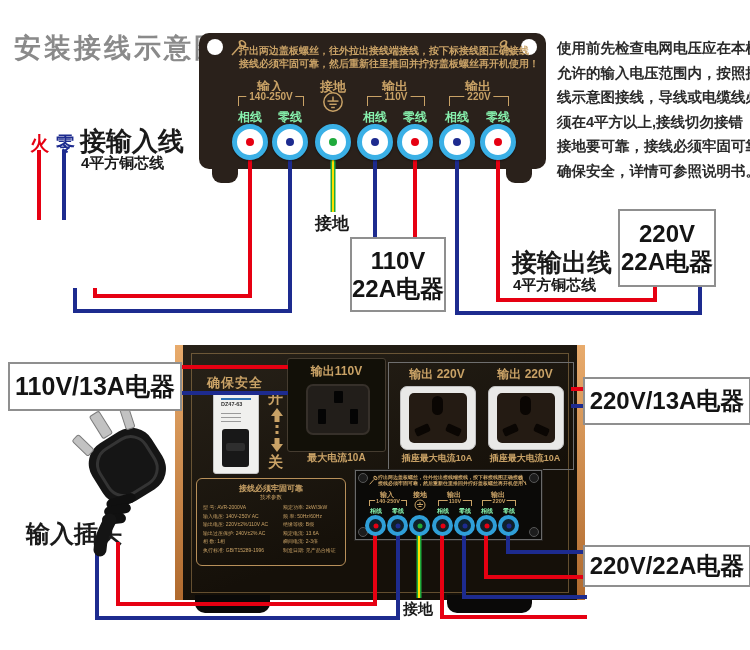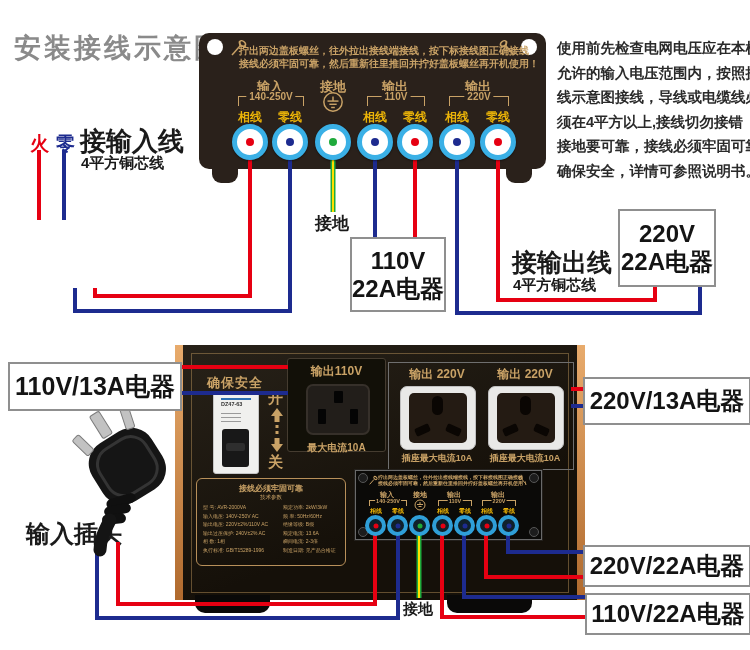--- a/index.html
+++ b/index.html
@@ -6,21 +6,21 @@
   .stage{position:relative;width:750px;height:650px;background:#fff;overflow:hidden;
          font-family:"Liberation Sans","DejaVu Sans",sans-serif;}
   .abs{position:absolute;}
   
   .cover{position:absolute;left:199px;top:33px;width:347px;height:136px;background:#2a211b;border-radius:10px;}
   .cover-foot{position:absolute;width:26px;height:16px;background:#2a211b;border-radius:0 0 9px 9px;top:134px;}
   .screw-hole{position:absolute;width:16px;height:16px;border-radius:50%;background:#fff;}
   .warn{position:absolute;left:40px;top:11px;width:267px;text-align:center;color:#c9a266;
         font-size:10px;line-height:13px;font-weight:bold;white-space:nowrap;}
   .glabel{position:absolute;transform:translateX(-50%);font-weight:bold;color:#c9a266;font-size:13px;white-space:nowrap;}
-  .wlabel{position:absolute;transform:translateX(-50%);font-weight:bold;color:#eab308;font-size:12px;white-space:nowrap;}
+  .wlabel{position:absolute;transform:translateX(-50%);font-weight:bold;color:#86efac;font-size:12px;white-space:nowrap;}
   .bracket{position:absolute;height:9px;border:1px solid #c9a266;border-bottom:none;}
   .bracket>span{position:absolute;left:50%;top:-6px;transform:translateX(-50%);background:#2a211b;
         padding:0 3px;font-size:10px;line-height:11px;color:#c9a266;font-weight:bold;white-space:nowrap;}
   .bracket.sm{height:5px;border-color:#c9a266;}
   .bracket.sm>span{font-size:5.5px;line-height:6px;top:-3px;background:#0b0a08;padding:0 1px;}
   .term{position:absolute;width:26px;height:26px;background:#fff;border:5px solid #3ab0e6;border-radius:50%;
         box-shadow:0 1px 2px rgba(0,0,0,.45);z-index:35;}
   .term .dot{position:absolute;left:50%;top:50%;width:8px;height:8px;border-radius:50%;transform:translate(-50%,-50%);}
   .term-sm{position:absolute;width:13px;height:13px;background:#10202b;border:4px solid #2f9fd8;border-radius:50%;z-index:35;}
   .term-sm .dot{position:absolute;left:50%;top:50%;width:5px;height:5px;border-radius:50%;transform:translate(-50%,-50%);}
@@ -59,21 +59,21 @@
   .sw .toggle{position:absolute;left:8px;top:36px;width:27px;height:38px;background:#181818;border-radius:3px;}
   .sw .toggle i{position:absolute;left:4px;top:14px;width:19px;height:8px;background:#2e2e2e;border-radius:2px;}
   .plate{position:absolute;left:21px;top:133px;width:148px;height:86px;border:1.5px solid #b8905a;border-radius:6px;color:#c9a266;}
   .plate .t{position:absolute;left:0;top:4px;width:100%;text-align:center;font-size:8px;font-weight:bold;}
   .plate .s{position:absolute;left:0;top:15px;width:100%;text-align:center;font-size:5.5px;}
   .plate .rows{position:absolute;left:6px;top:25px;right:4px;display:grid;grid-template-columns:58% 42%;row-gap:2.5px;font-size:5px;line-height:6px;}
   .sock110{position:absolute;left:112px;top:13px;width:97px;height:92px;background:#121008;border:1px solid #453c30;border-radius:3px;}
   .sock110 .lbl{position:absolute;left:0;top:4px;width:100%;text-align:center;font-size:12px;font-weight:bold;color:#c9a266;}
   .sock110 .body{position:absolute;left:18px;top:25px;width:60px;height:47px;background:#221e1a;border:2px solid #36302a;border-radius:7px;}
   .sock110 .slot{position:absolute;background:#040404;border-radius:1px;}
-  .sock110 .max{position:absolute;left:0;top:82px;width:100%;text-align:center;font-size:10px;font-weight:bold;color:#c9a266;}
+  .sock110 .max{position:absolute;left:0;top:92px;width:100%;text-align:center;font-size:10px;font-weight:bold;color:#c9a266;}
   .sock220{position:absolute;left:213px;top:17px;width:184px;height:106px;border:1px solid #6f6f6f;}
   .sock220 .grp{position:absolute;top:0;width:84px;height:106px;}
   .sock220 .lbl{position:absolute;left:0;top:3px;width:100%;text-align:center;font-size:12px;font-weight:bold;color:#c9a266;}
   .sock220 .white{position:absolute;left:5px;top:23px;width:74px;height:62px;background:#e9e9e7;border:1px solid #bfbfbf;border-radius:7px;}
   .sock220 .recess{position:absolute;left:8px;top:6px;width:58px;height:50px;background:#241b13;border-radius:5px;}
   .sock220 .hole-top{position:absolute;left:23px;top:3px;width:11px;height:19px;background:#0a0603;border-radius:6px;}
   .sock220 .hole-l{position:absolute;left:6px;top:33px;width:15px;height:8px;background:#0a0603;transform:rotate(-24deg);border-radius:2px;}
   .sock220 .hole-r{position:absolute;left:37px;top:33px;width:15px;height:8px;background:#0a0603;transform:rotate(24deg);border-radius:2px;}
   .sock220 .max{position:absolute;left:0;top:89px;width:100%;text-align:center;font-size:9px;font-weight:bold;color:#c9a266;}
   .mini{position:absolute;left:180px;top:125px;width:185px;height:68px;background:#0b0a08;border:1px solid #6a6a6a;box-shadow:0 0 0 1px #23201c;}
@@ -353,21 +353,20 @@
         </div>
       <div class="term-sm" style="left:142px;top:44px;">
           <span class="dot" style="background:#1d2b8f;"></span>
         </div>
     </div>
   </div>
 
   <div class="appbox" style="left:8px;top:362px;width:170px;height:45px;font-size:25px;">110V/13A电器</div>
   <div class="appbox" style="left:583px;top:377px;width:164px;height:44px;font-size:24px;">220V/13A电器</div>
   <div class="appbox" style="left:583px;top:545px;width:164px;height:38px;font-size:24px;">220V/22A电器</div>
-  <div class="appbox" style="left:585px;top:593px;width:162px;height:38px;font-size:24px;">110V/22A电器</div>
   <span class="blacktxt" style="left:403px;top:600px;font-size:15px;">接地</span>
   <span class="blacktxt" style="left:26px;top:518px;font-size:24px;">输入插头</span>
 
   <svg class="wires" width="750" height="650" viewBox="0 0 750 650">
     <polyline class="wr" points="39,150 39,220"></polyline>
     <polyline class="wb" points="64,150 64,220"></polyline>
     <polyline class="wr" points="95,288 95,296 250,296 250,142"></polyline>
     <polyline class="wb" points="75,288 75,311 290,311 290,142"></polyline>
     <polyline class="wg" points="333,142 333,212"></polyline>
     <polyline class="wy" points="333,142 333,212"></polyline>

